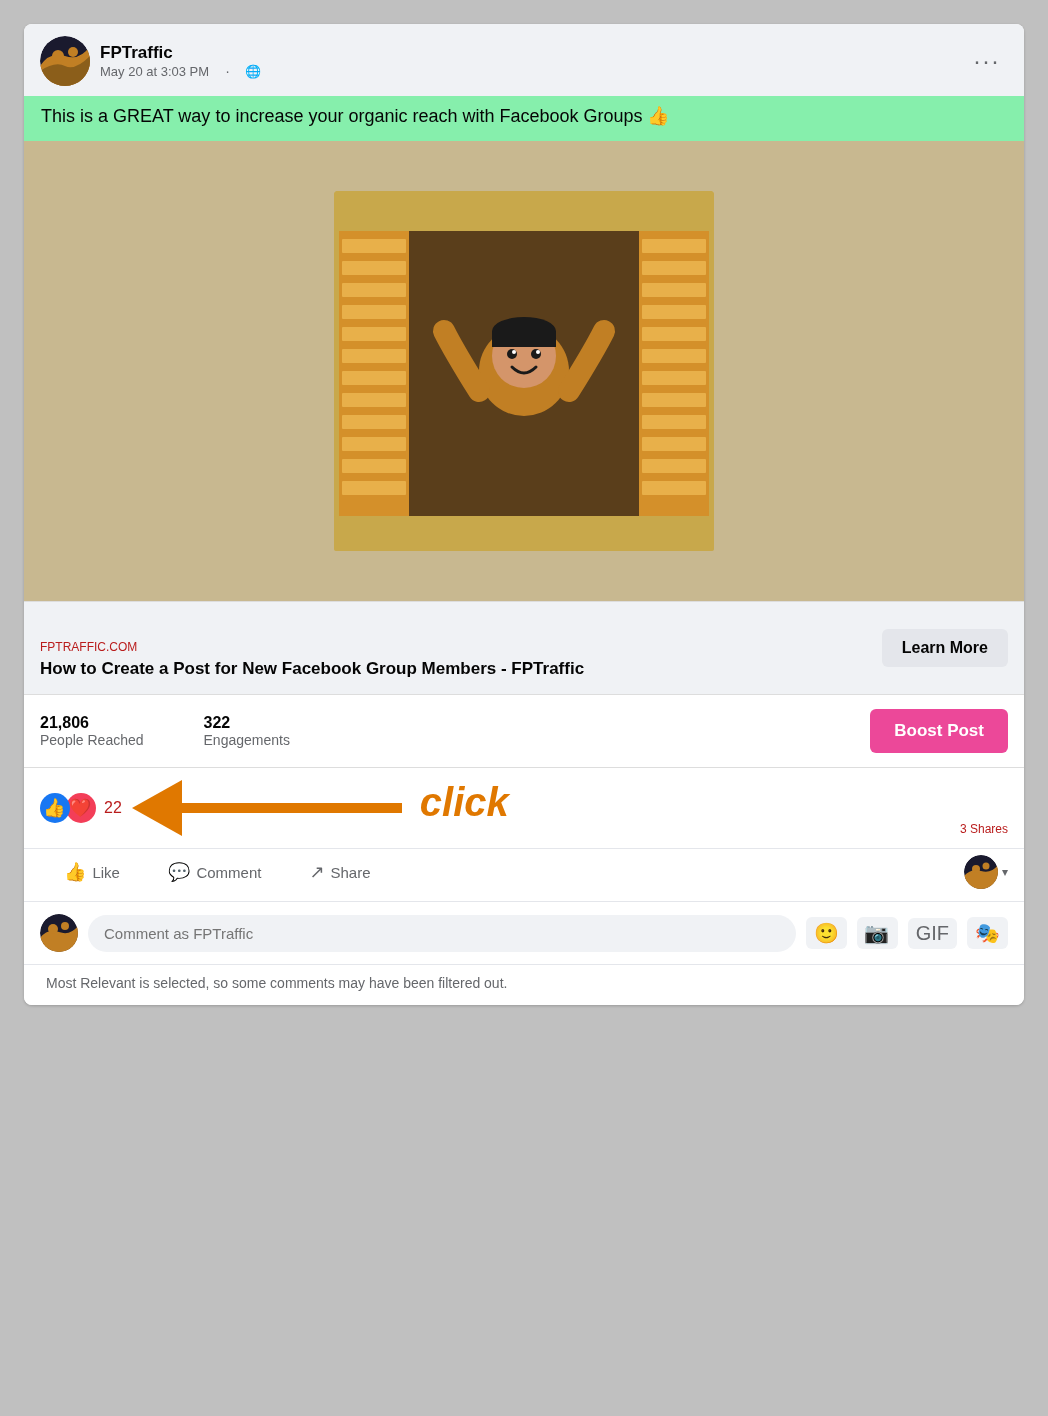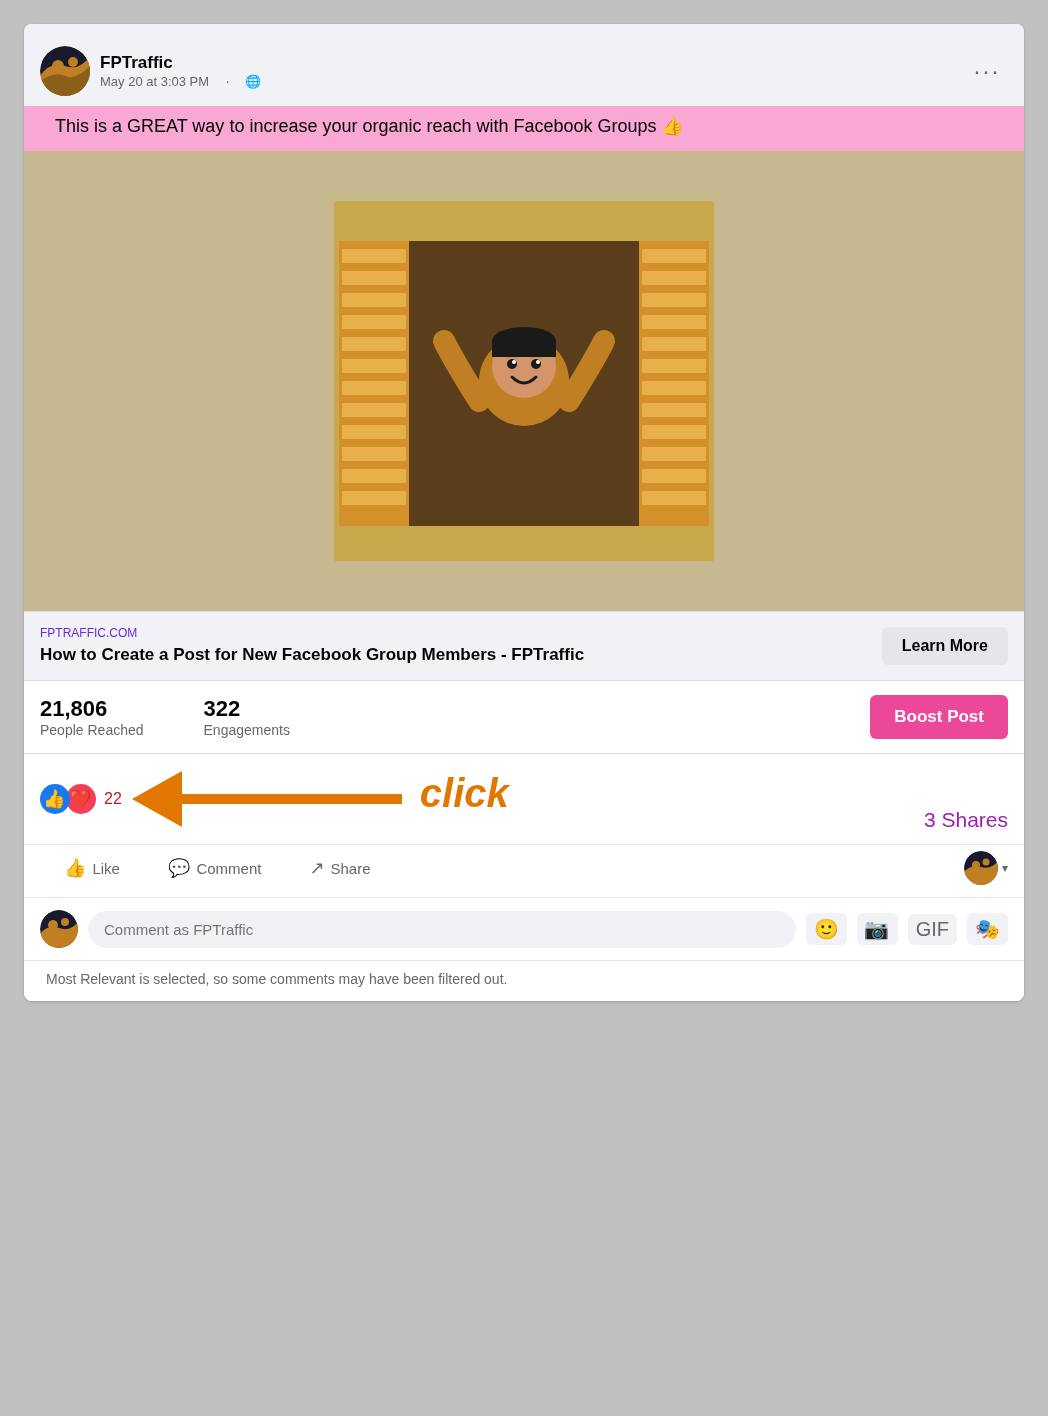--- a/index.html
+++ b/index.html
@@ -16,21 +16,21 @@
       margin: 24px auto;
       background: #fff;
       border-radius: 8px;
       overflow: hidden;
       box-shadow: 0 1px 3px rgba(0,0,0,0.2);
     }
     
     .post-header {
       display: flex;
       align-items: center;
-      padding: 22px 16px 10px;
+      padding: 12px 16px 10px;
       position: relative;
       background: #f0f2f5;
     }
     .avatar {
       width: 50px;
       height: 50px;
       border-radius: 50%;
       overflow: hidden;
       flex-shrink: 0;
     }
@@ -59,22 +59,22 @@
     }
     .more-btn {
       font-size: 24px;
       color: #65676b;
       cursor: pointer;
       padding: 4px 8px;
       letter-spacing: 1px;
     }
     
     .post-body {
-      padding: 8px 31px 12px;
-      background: #f9a8d4;
+      padding: 8px 17px 12px;
+      background: #86efac;
     }
     .post-text {
       font-size: 18px;
       color: #050505;
       line-height: 1.4;
     }
     
     .post-image-area {
       background: #c8b890;
       width: 100%;
@@ -97,23 +97,24 @@
       padding: 14px 16px;
       background: #f0f2f5;
       border-top: 1px solid #ddd;
       border-bottom: 1px solid #ddd;
     }
     .link-info {
       flex: 1;
     }
     .link-source {
       font-size: 12px;
-      color: #6d28d9;
+      color: #b91c1c;
       text-transform: uppercase;
       margin-bottom: 4px;
+      margin-top: 24px;
     }
     .link-title {
       font-size: 17px;
       font-weight: 700;
       color: #050505;
       line-height: 1.3;
     }
     .learn-more-btn {
       background: #e4e6eb;
       border: none;
@@ -132,21 +133,21 @@
       display: flex;
       align-items: center;
       padding: 14px 16px;
       background: #fff;
       border-bottom: 1px solid #ddd;
     }
     .stat-item {
       margin-right: 60px;
     }
     .stat-number {
-      font-size: 22px;
+      font-size: 16px;
       font-weight: 700;
       color: #050505;
     }
     .stat-label {
       font-size: 14px;
       color: #65676b;
     }
     .boost-btn {
       margin-left: auto;
       background: #ec4899;
@@ -221,22 +222,22 @@
     .click-text {
       font-size: 40px;
       font-weight: 800;
       color: #e07800;
       margin-left: 18px;
       font-style: italic;
       text-shadow: 1px 1px 0 rgba(255,255,255,0.5);
     }
     .shares-count {
       margin-left: auto;
-      font-size: 21px;
-      color: #a21caf;
+      font-size: 12px;
+      color: #b91c1c;
       margin-top: 42px;
     }
     
     .action-bar {
       display: flex;
       align-items: center;
       padding: 4px 16px 10px;
       background: #fff;
       border-bottom: 1px solid #e4e6eb;
     }

